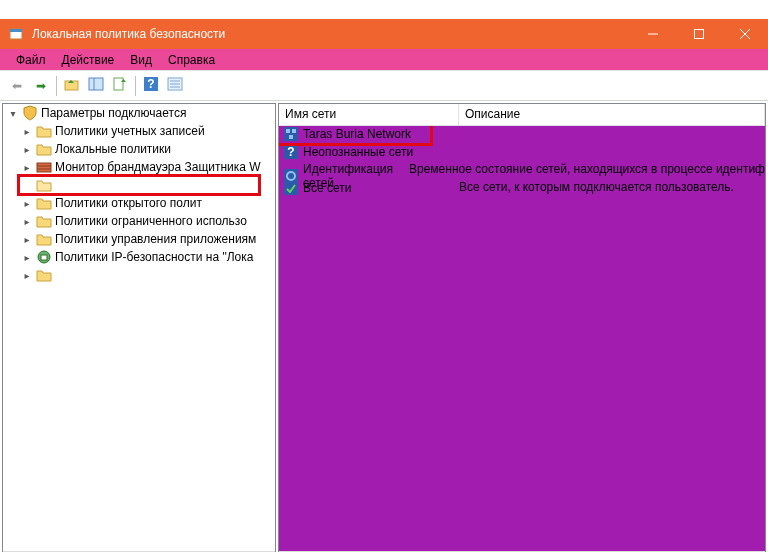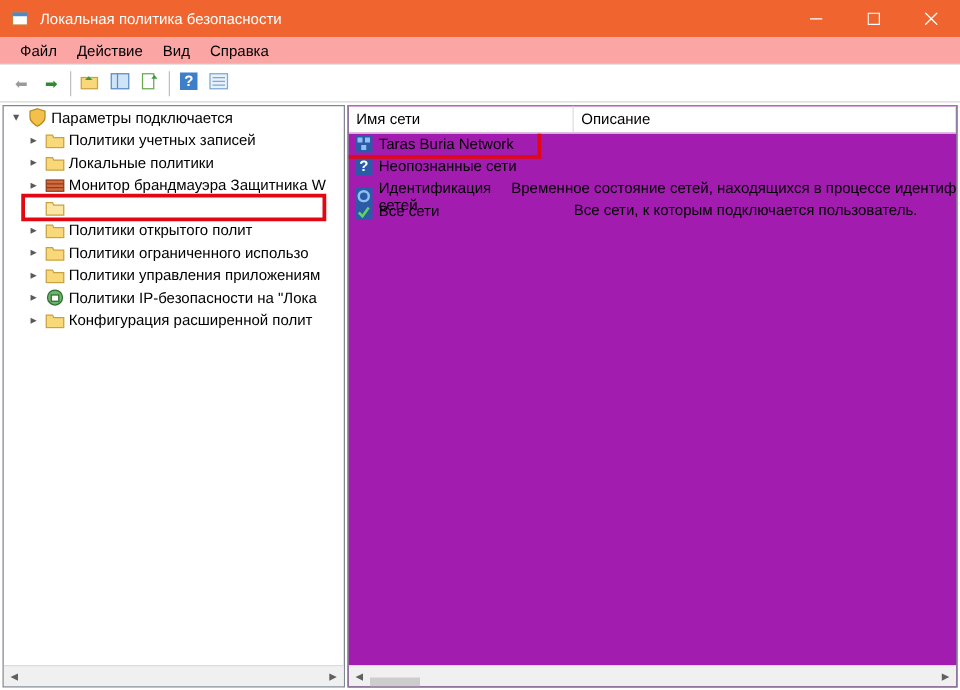--- a/index.html
+++ b/index.html
@@ -1,24 +1,24 @@
 <!DOCTYPE html>
 <html><head>
 <meta charset="utf-8">
 <style>
 * { box-sizing: border-box; margin: 0; padding: 0; font-family: "Segoe UI", Tahoma, sans-serif; font-size: 12px; }
 body { background: #fff; width: 768px; height: 552px; overflow: hidden; }
 
-.titlebar { background: #f0652f; height: 30px; display: flex; align-items: center; color: #fff; }
+.titlebar { background: #f0652f; height: 30px; display: flex; align-items: center; color: #fff; margin-top: 19px; }
 .titlebar .icon { width: 16px; height: 16px; margin: 0 8px 0 8px; }
 .titlebar .title { flex: 1; font-size: 12px; }
 .titlebar .winbtn { width: 46px; height: 30px; display: flex; align-items: center; justify-content: center; color: #fff; }
 .titlebar .winbtn svg { width: 10px; height: 10px; }
 
-.menubar { background: #fca5a5; height: 22px; display: flex; align-items: center; padding: 0 8px; border-bottom: 1px solid #e3e3e3; }
+.menubar { background: #ec4899; height: 22px; display: flex; align-items: center; padding: 0 8px; border-bottom: 1px solid #e3e3e3; }
 .menubar .item { padding: 2px 8px; color: #000; }
 
 .toolbar { background: #fff; height: 30px; display: flex; align-items: center; padding: 0 6px; border-bottom: 1px solid #d6d6d6; gap: 2px; }
 .toolbar .btn { width: 22px; height: 22px; display: flex; align-items: center; justify-content: center; border: 1px solid transparent; }
 .toolbar .sep { width: 1px; height: 20px; background: #c0c0c0; margin: 0 2px; }
 
 .content { display: flex; height: calc(552px - 30px - 22px - 30px); }
 
 .tree { width: 274px; border: 1px solid #828790; margin: 2px 1px 2px 2px; overflow: hidden; background: #fff; display: flex; flex-direction: column;}
 .tree-body { flex: 1; overflow: hidden; }
@@ -220,21 +220,20 @@
           </span>
         <span class="label">Политики IP-безопасности на "Лока</span>
       </div>
       <div class="tree-row child">
         <span class="exp">▸</span>
         <span class="ticon folder-icon">
             <svg viewBox="0 0 16 14">
               <path d="M1 3 L6 3 L7 5 L15 5 L15 13 L1 13 Z" fill="#f9d87a" stroke="#c9a23f"></path>
             </svg>
           </span>
-        <span class="label">Конфигурация расширенной полит</span>
       </div>
 
       <div class="highlight-box" style="left:14px; top:70px; width:244px; height:22px;"></div>
     </div>
     <div class="tree-hscroll">
       <div class="arrow">◂</div>
       <div class="track"></div>
       <div class="arrow">▸</div>
     </div>
   </div>

